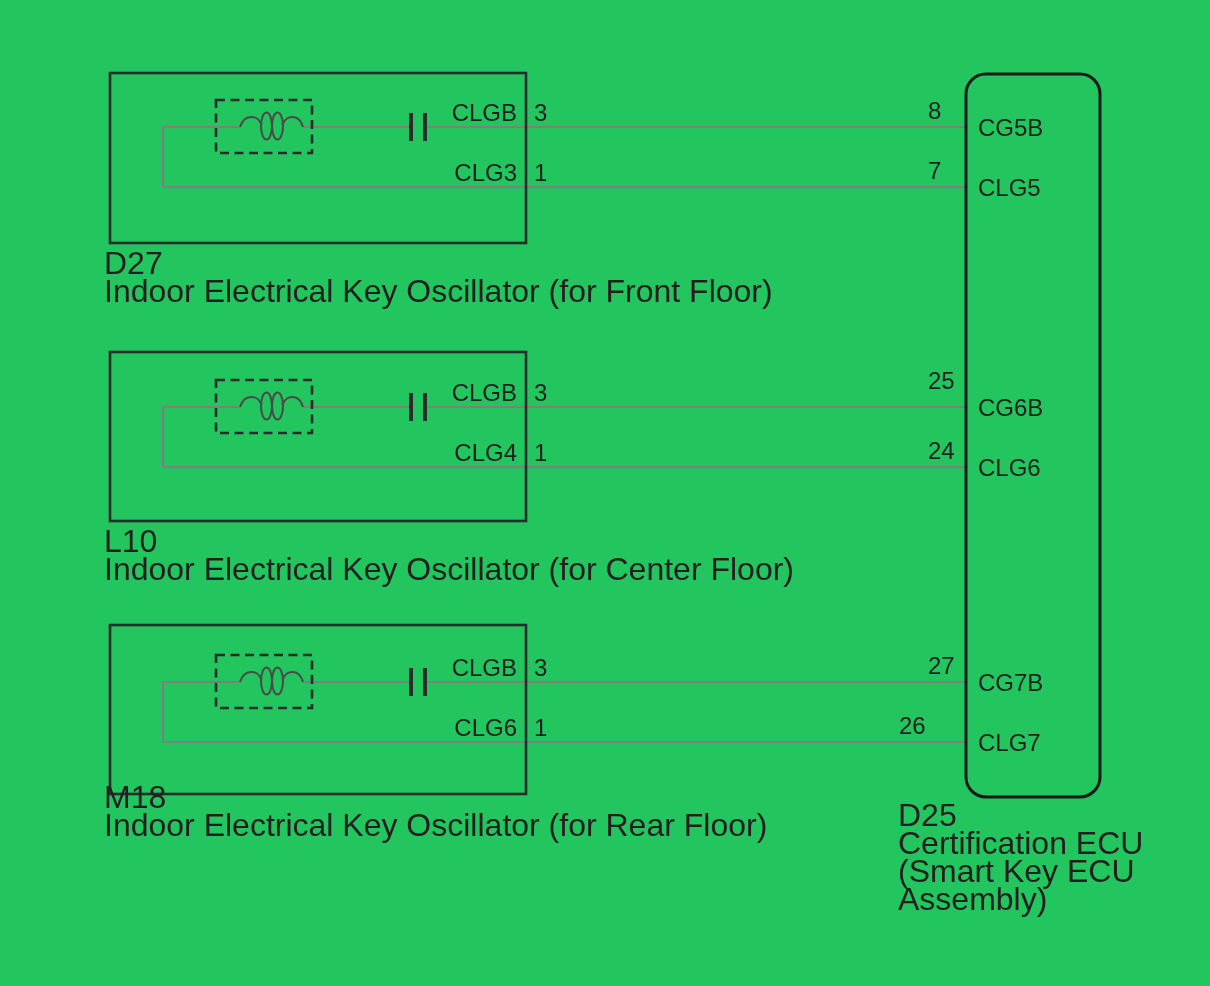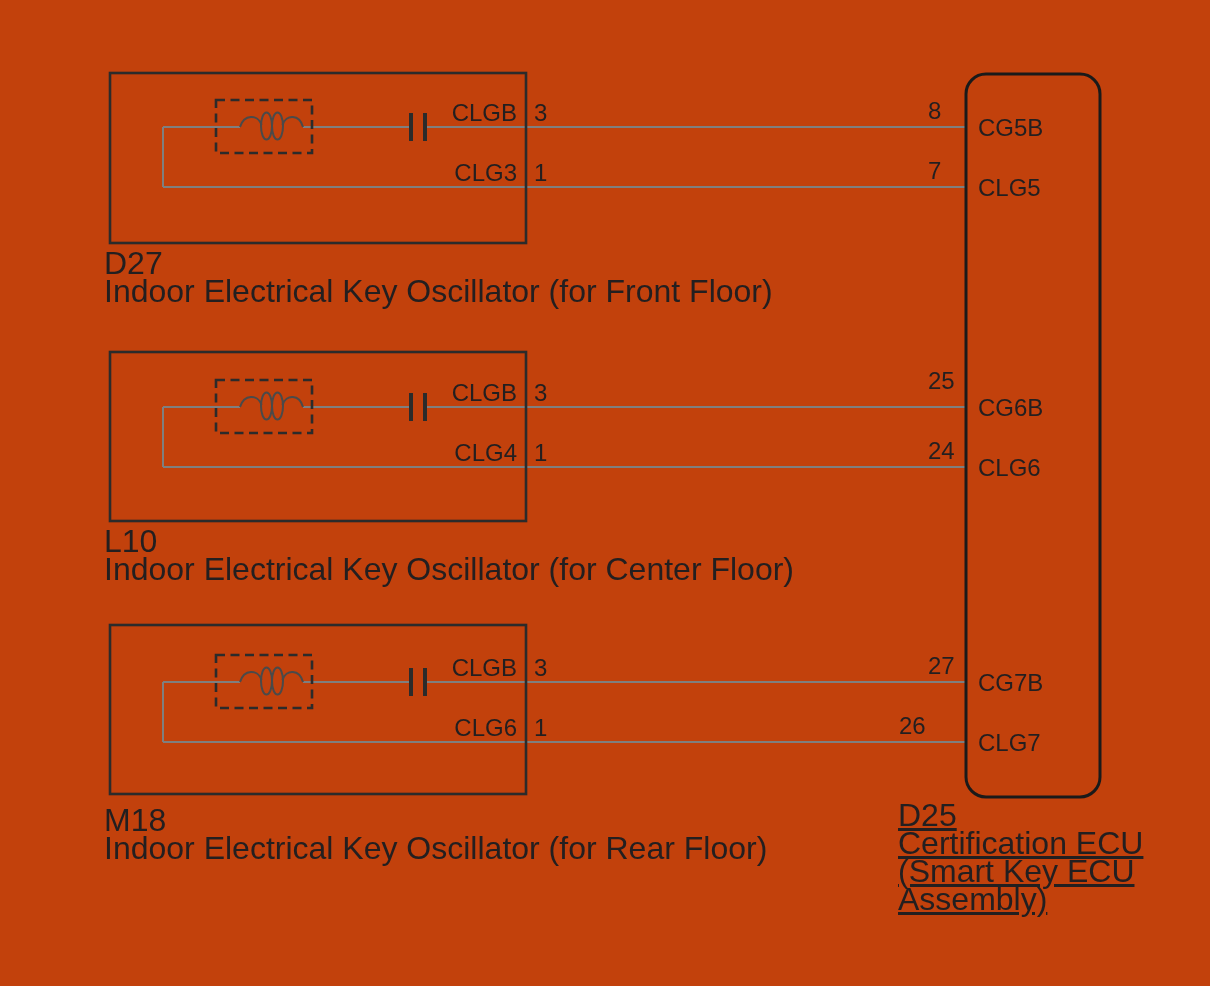--- a/index.html
+++ b/index.html
@@ -4,21 +4,21 @@
 <style>
   html, body {
     margin: 0;
     padding: 0;
     background: #ffffff;
   }
   .diagram {
     position: relative;
     width: 1210px;
     height: 986px;
-    background: #c2410c;
+    background: #22c55e;
     font-family: "Liberation Sans", "DejaVu Sans", sans-serif;
     color: #231f20;
     overflow: hidden;
   }
   .diagram svg {
     position: absolute;
     left: 0;
     top: 0;
   }
   .lbl {
@@ -140,23 +140,23 @@
   <div class="comp-label" style="left:104px; top:249px;">
     <div>D27</div>
     <div>Indoor Electrical Key Oscillator (for Front Floor)</div>
   </div>
 
   <div class="comp-label" style="left:104px; top:527px;">
     <div>L10</div>
     <div>Indoor Electrical Key Oscillator (for Center Floor)</div>
   </div>
 
-  <div class="comp-label" style="left:104px; top:806px;">
+  <div class="comp-label" style="left:104px; top:783px;">
     <div>M18</div>
     <div>Indoor Electrical Key Oscillator (for Rear Floor)</div>
   </div>
 
-  <div class="comp-label" style="left:898px; top:801px; width:272px;text-decoration:underline;">
+  <div class="comp-label" style="left:898px; top:801px; width:272px;">
     <div>D25</div>
     <div class="wrap">Certification ECU (Smart Key ECU Assembly)</div>
   </div>
 
 </div>
 
 </body></html>

